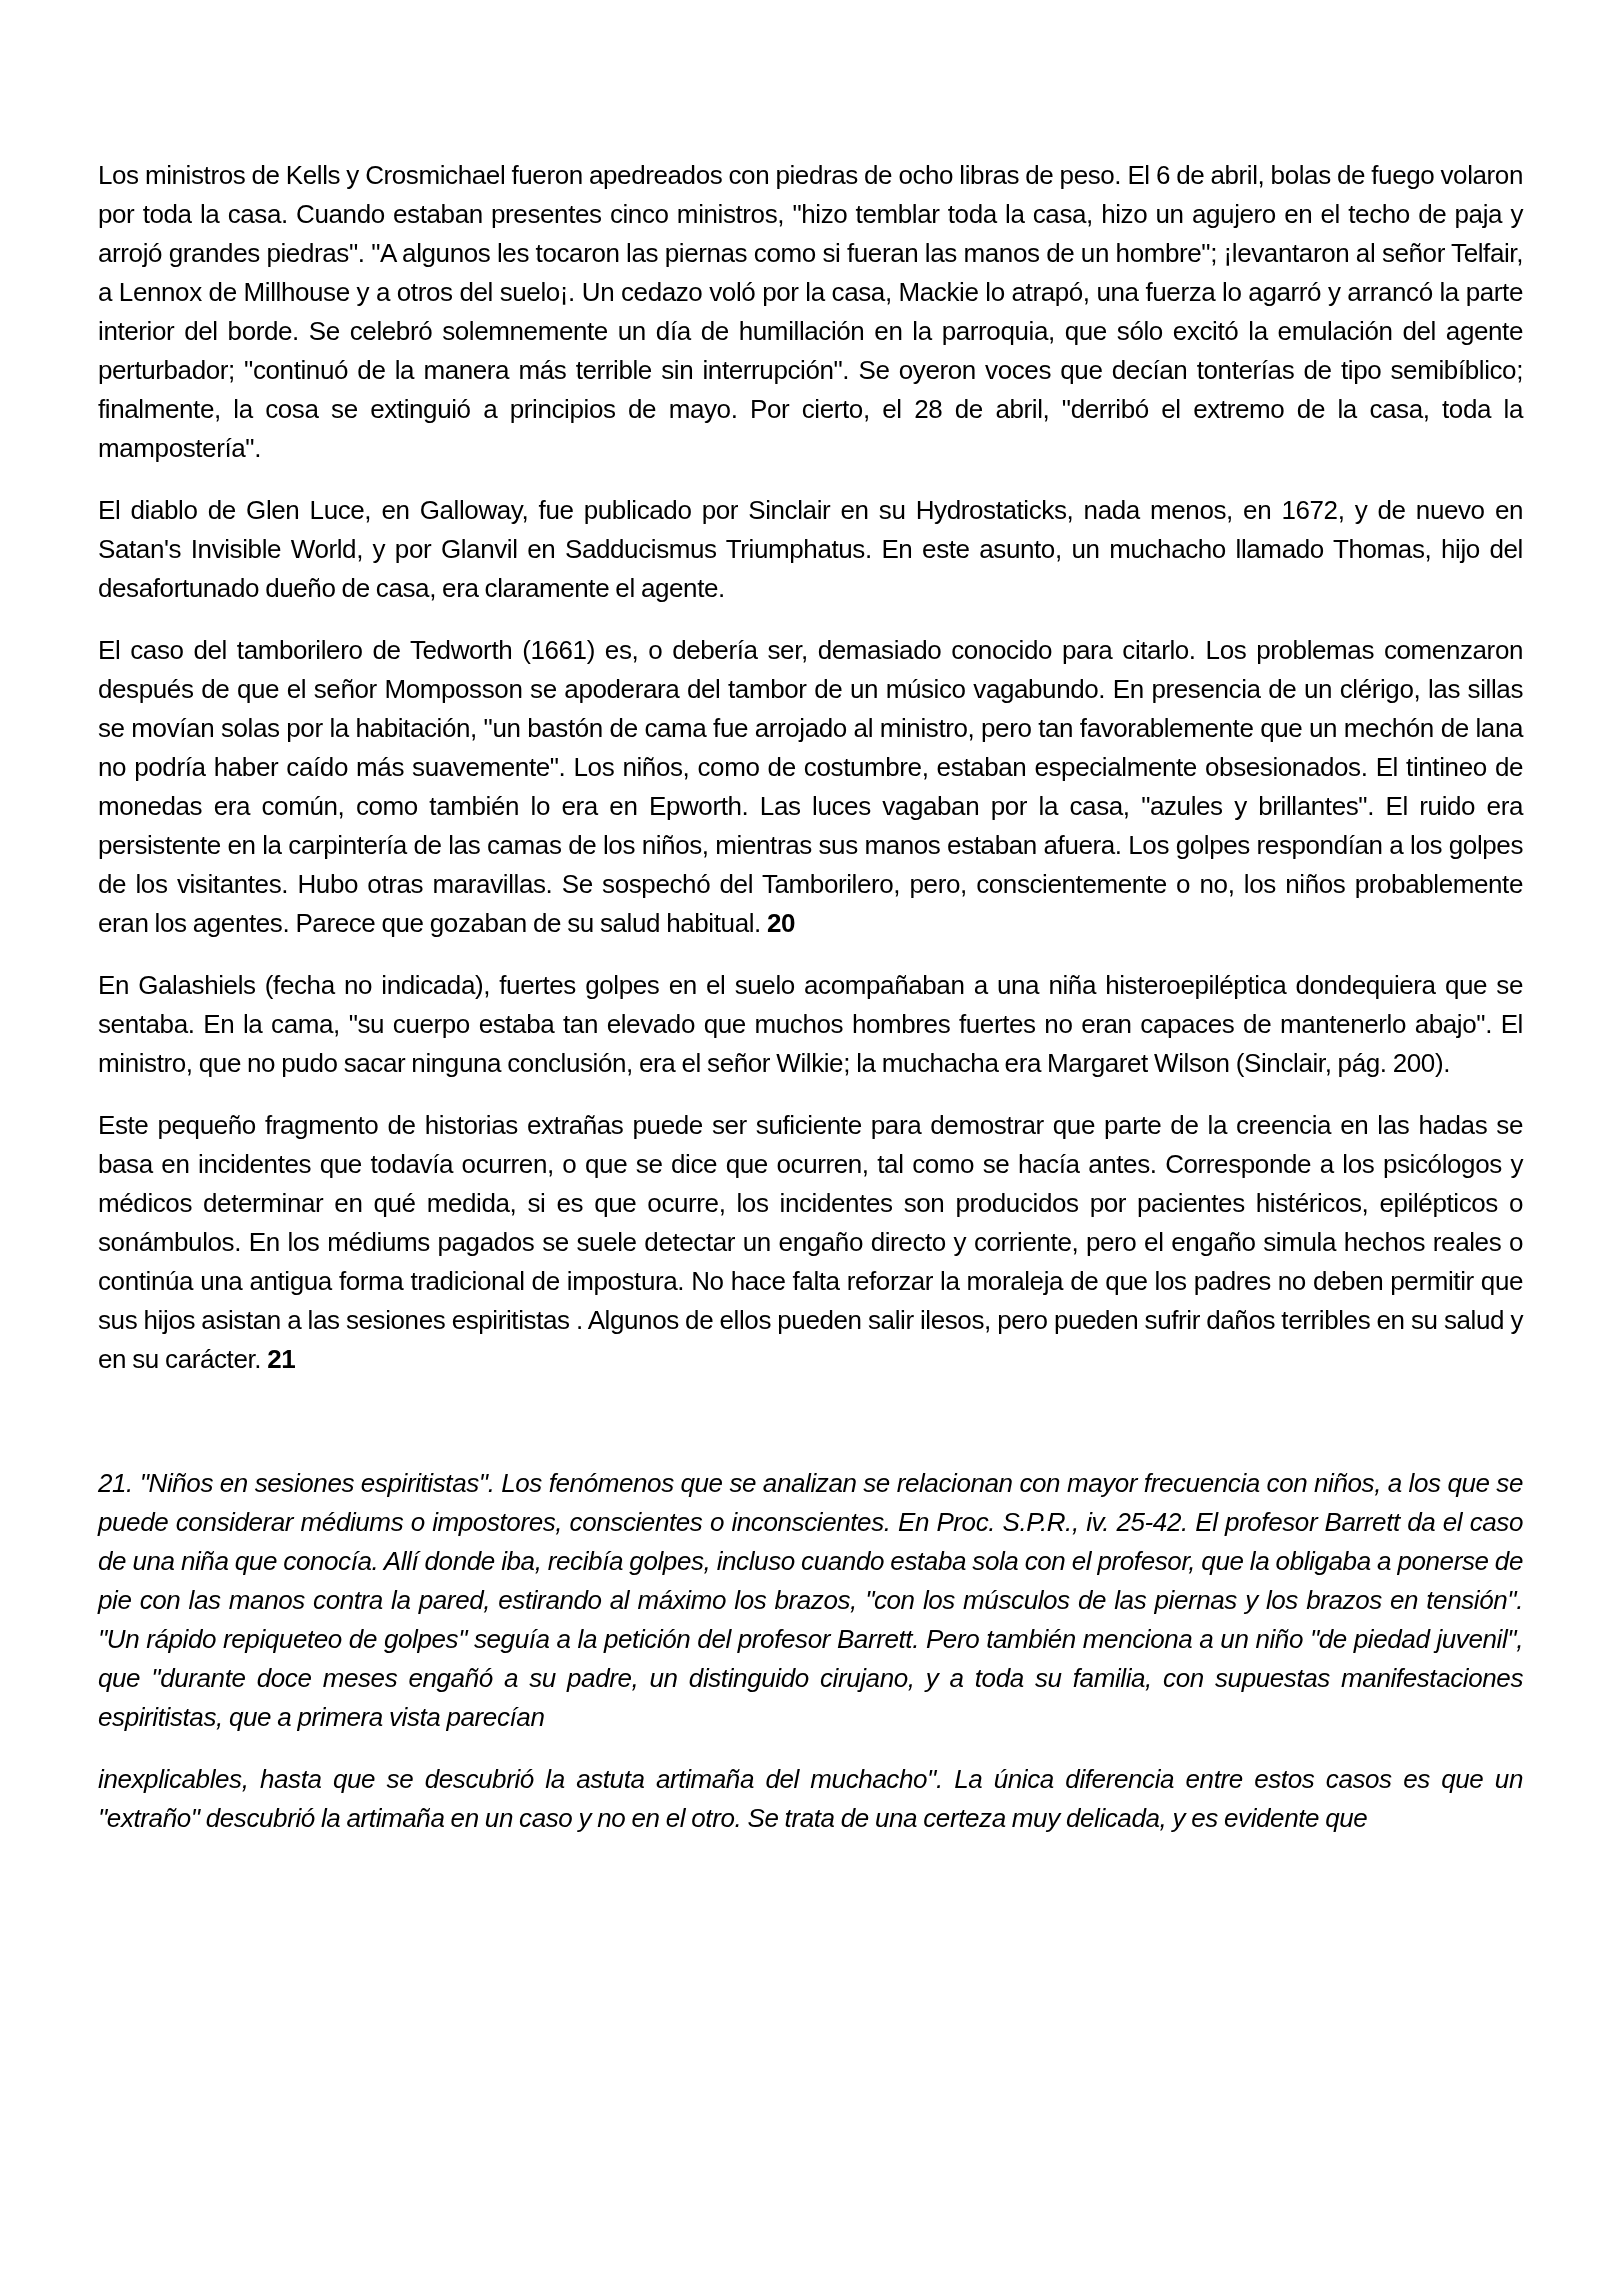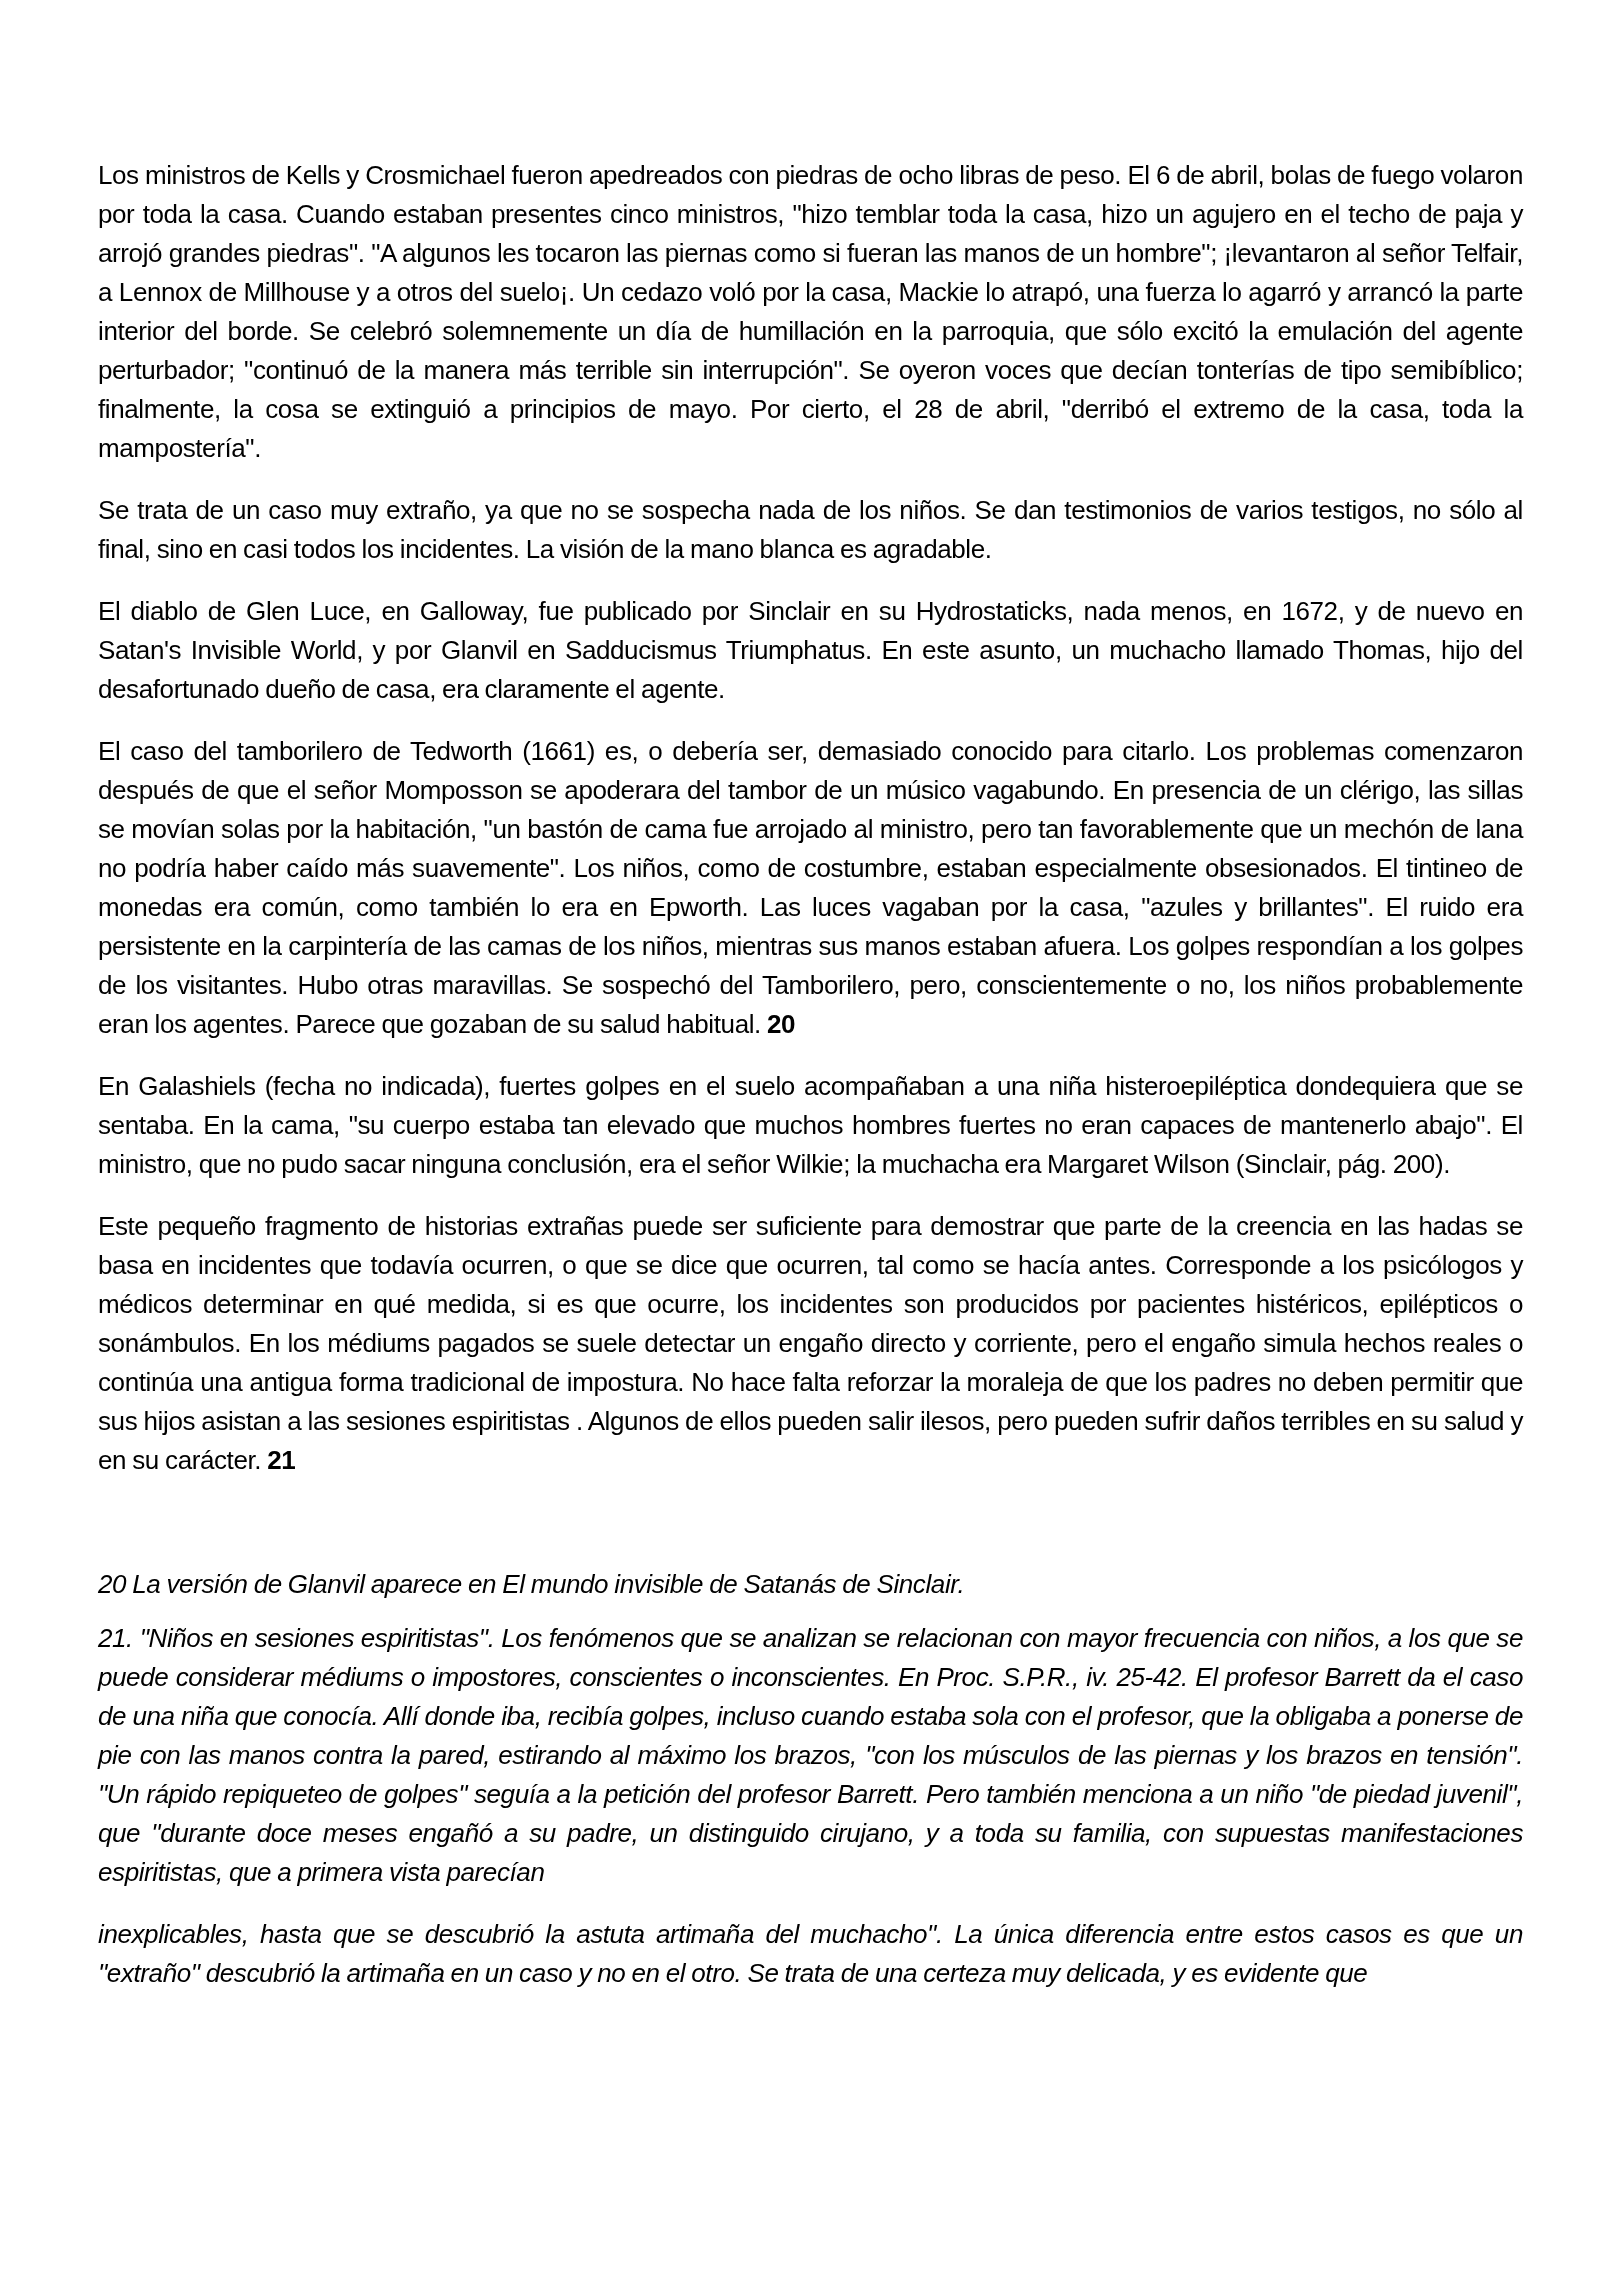--- a/index.html
+++ b/index.html
@@ -49,40 +49,34 @@
     }
   </style>
 </head>
 <body>
 
 <div class="page">
   <p class="para">
     <span>Los ministros de Kells y Crosmichael fueron apedreados con piedras de ocho libras de peso. El 6 de abril, bolas de fuego volaron por toda la casa. Cuando estaban presentes cinco ministros, "hizo temblar toda la casa, hizo un agujero en el techo de paja y arrojó grandes piedras". "A algunos les tocaron las piernas como si fueran las manos de un hombre"; ¡levantaron al señor Telfair, a Lennox de Millhouse y a otros del suelo¡. Un cedazo voló por la casa, Mackie lo atrapó, una fuerza lo agarró y arrancó la parte interior del borde. Se celebró solemnemente un día de humillación en la parroquia, que sólo excitó la emulación del agente perturbador; "continuó de la manera más terrible sin interrupción". Se oyeron voces que decían tonterías de tipo semibíblico; finalmente, la cosa se extinguió a principios de mayo. Por cierto, el 28 de abril, "derribó el extremo de la casa, toda la mampostería".</span>
   </p>
   <p class="para">
-    <span>Se trata de un caso muy extraño, ya que no se sospecha nada de los niños. Se dan testimonios de varios testigos, no sólo al final, sino en casi todos los incidentes. La visión de la mano blanca es agradable.</span>
-  </p>
-  <p class="para">
     <span>El diablo de Glen Luce, en Galloway, fue publicado por Sinclair en su Hydrostaticks, nada menos, en 1672, y de nuevo en Satan's Invisible World, y por Glanvil en Sadducismus Triumphatus. En este asunto, un muchacho llamado Thomas, hijo del desafortunado dueño de casa, era claramente el agente.</span>
   </p>
   <p class="para">
     <span>El caso del tamborilero de Tedworth (1661) es, o debería ser, demasiado conocido para citarlo. Los problemas comenzaron después de que el señor Momposson se apoderara del tambor de un músico vagabundo. En presencia de un clérigo, las sillas se movían solas por la habitación, "un bastón de cama fue arrojado al ministro, pero tan favorablemente que un mechón de lana no podría haber caído más suavemente". Los niños, como de costumbre, estaban especialmente obsesionados. El tintineo de monedas era común, como también lo era en Epworth. Las luces vagaban por la casa, "azules y brillantes". El ruido era persistente en la carpintería de las camas de los niños, mientras sus manos estaban afuera. Los golpes respondían a los golpes de los visitantes. Hubo otras maravillas. Se sospechó del Tamborilero, pero, conscientemente o no, los niños probablemente eran los agentes. Parece que gozaban de su salud habitual. </span><span class="fn-ref">20</span>
   </p>
   <p class="para">
     <span>En Galashiels (fecha no indicada), fuertes golpes en el suelo acompañaban a una niña histeroepiléptica dondequiera que se sentaba. En la cama, "su cuerpo estaba tan elevado que muchos hombres fuertes no eran capaces de mantenerlo abajo". El ministro, que no pudo sacar ninguna conclusión, era el señor Wilkie; la muchacha era Margaret Wilson (Sinclair, pág. 200).</span>
   </p>
   <p class="para">
     <span>Este pequeño fragmento de historias extrañas puede ser suficiente para demostrar que parte de la creencia en las hadas se basa en incidentes que todavía ocurren, o que se dice que ocurren, tal como se hacía antes. Corresponde a los psicólogos y médicos determinar en qué medida, si es que ocurre, los incidentes son producidos por pacientes histéricos, epilépticos o sonámbulos. En los médiums pagados se suele detectar un engaño directo y corriente, pero el engaño simula hechos reales o continúa una antigua forma tradicional de impostura. No hace falta reforzar la moraleja de que los padres no deben permitir que sus hijos asistan a las sesiones espiritistas . Algunos de ellos pueden salir ilesos, pero pueden sufrir daños terribles en su salud y en su carácter. </span><span class="fn-ref">21</span>
   </p>
 
   <div class="spacer"></div>
 
   <p class="footnote">
-    <span>20 La versión de Glanvil aparece en El mundo invisible de Satanás de Sinclair.</span>
-  </p>
-  <p class="footnote">
     <span>21. "Niños en sesiones espiritistas". Los fenómenos que se analizan se relacionan con mayor frecuencia con niños, a los que se puede considerar médiums o impostores, conscientes o inconscientes. En Proc. S.P.R., iv. 25-42. El profesor Barrett da el caso de una niña que conocía. Allí donde iba, recibía golpes, incluso cuando estaba sola con el profesor, que la obligaba a ponerse de pie con las manos contra la pared, estirando al máximo los brazos, "con los músculos de las piernas y los brazos en tensión". "Un rápido repiqueteo de golpes" seguía a la petición del profesor Barrett. Pero también menciona a un niño "de piedad juvenil", que "durante doce meses engañó a su padre, un distinguido cirujano, y a toda su familia, con supuestas manifestaciones espiritistas, que a primera vista parecían</span>
   </p>
   <p class="footnote cont">
     <span>inexplicables, hasta que se descubrió la astuta artimaña del muchacho". La única diferencia entre estos casos es que un "extraño" descubrió la artimaña en un caso y no en el otro. Se trata de una certeza muy delicada, y es evidente que</span>
   </p>
 </div>
 
 
 </body></html>

